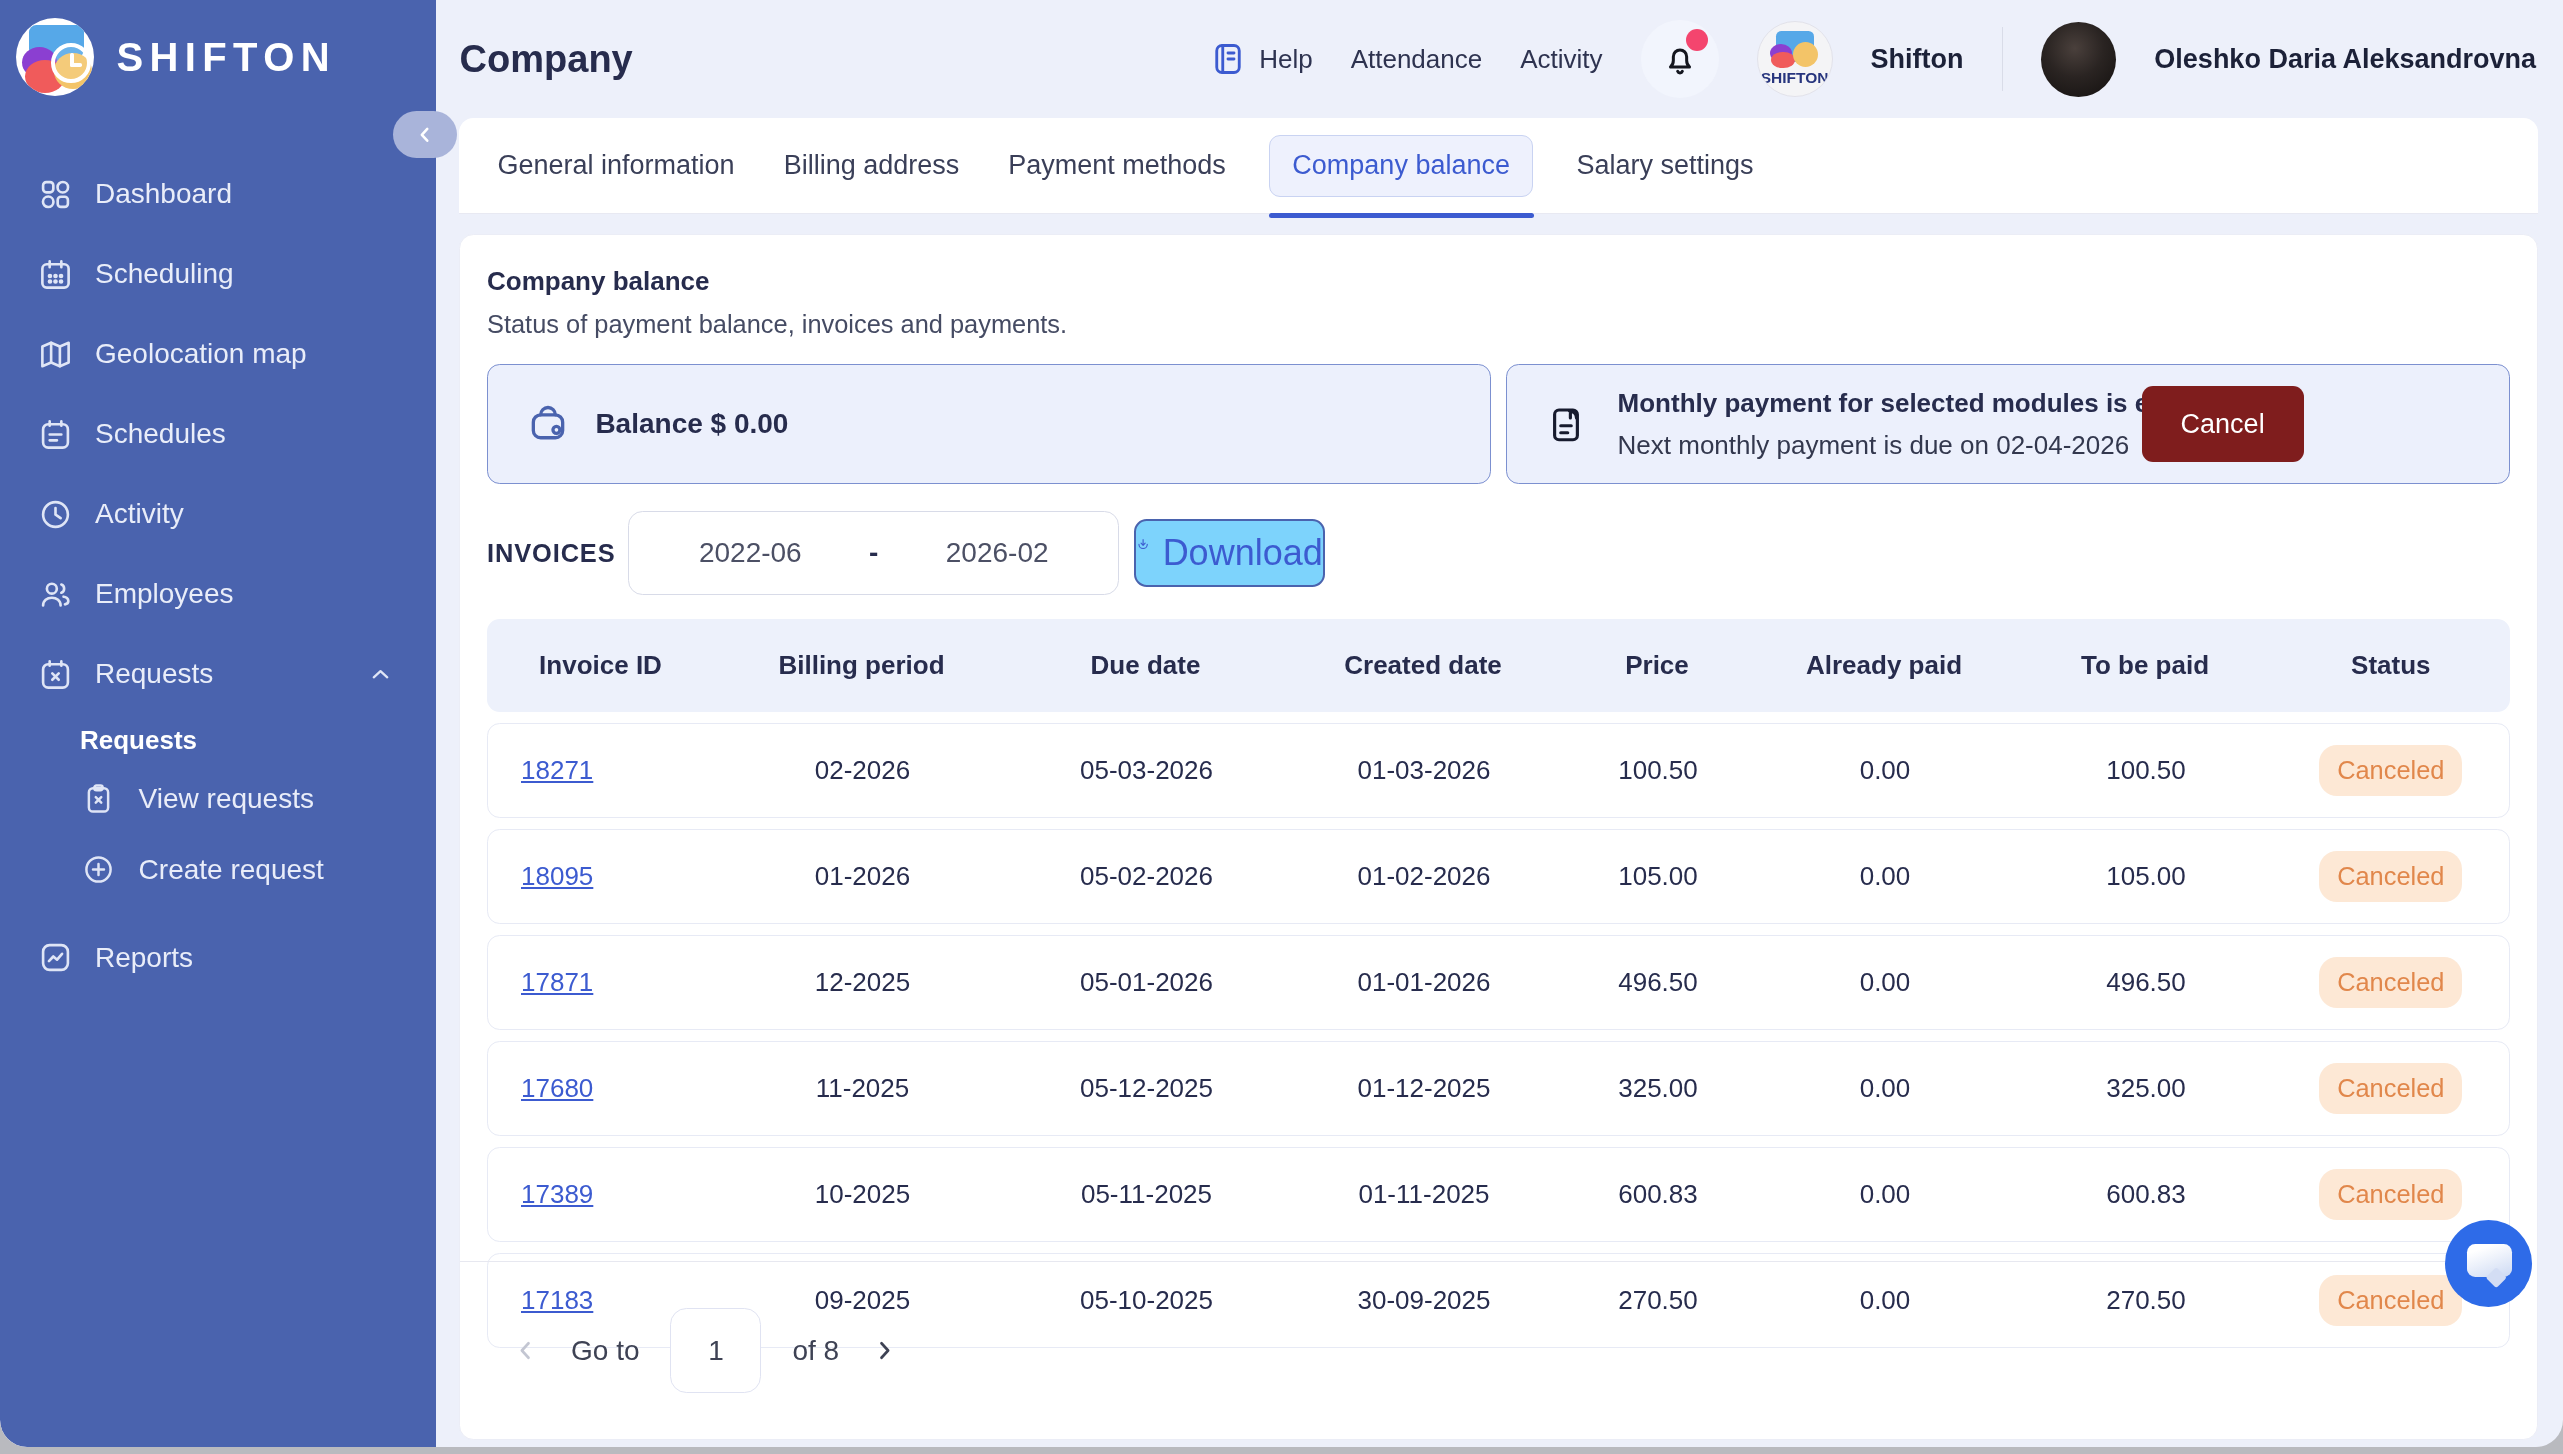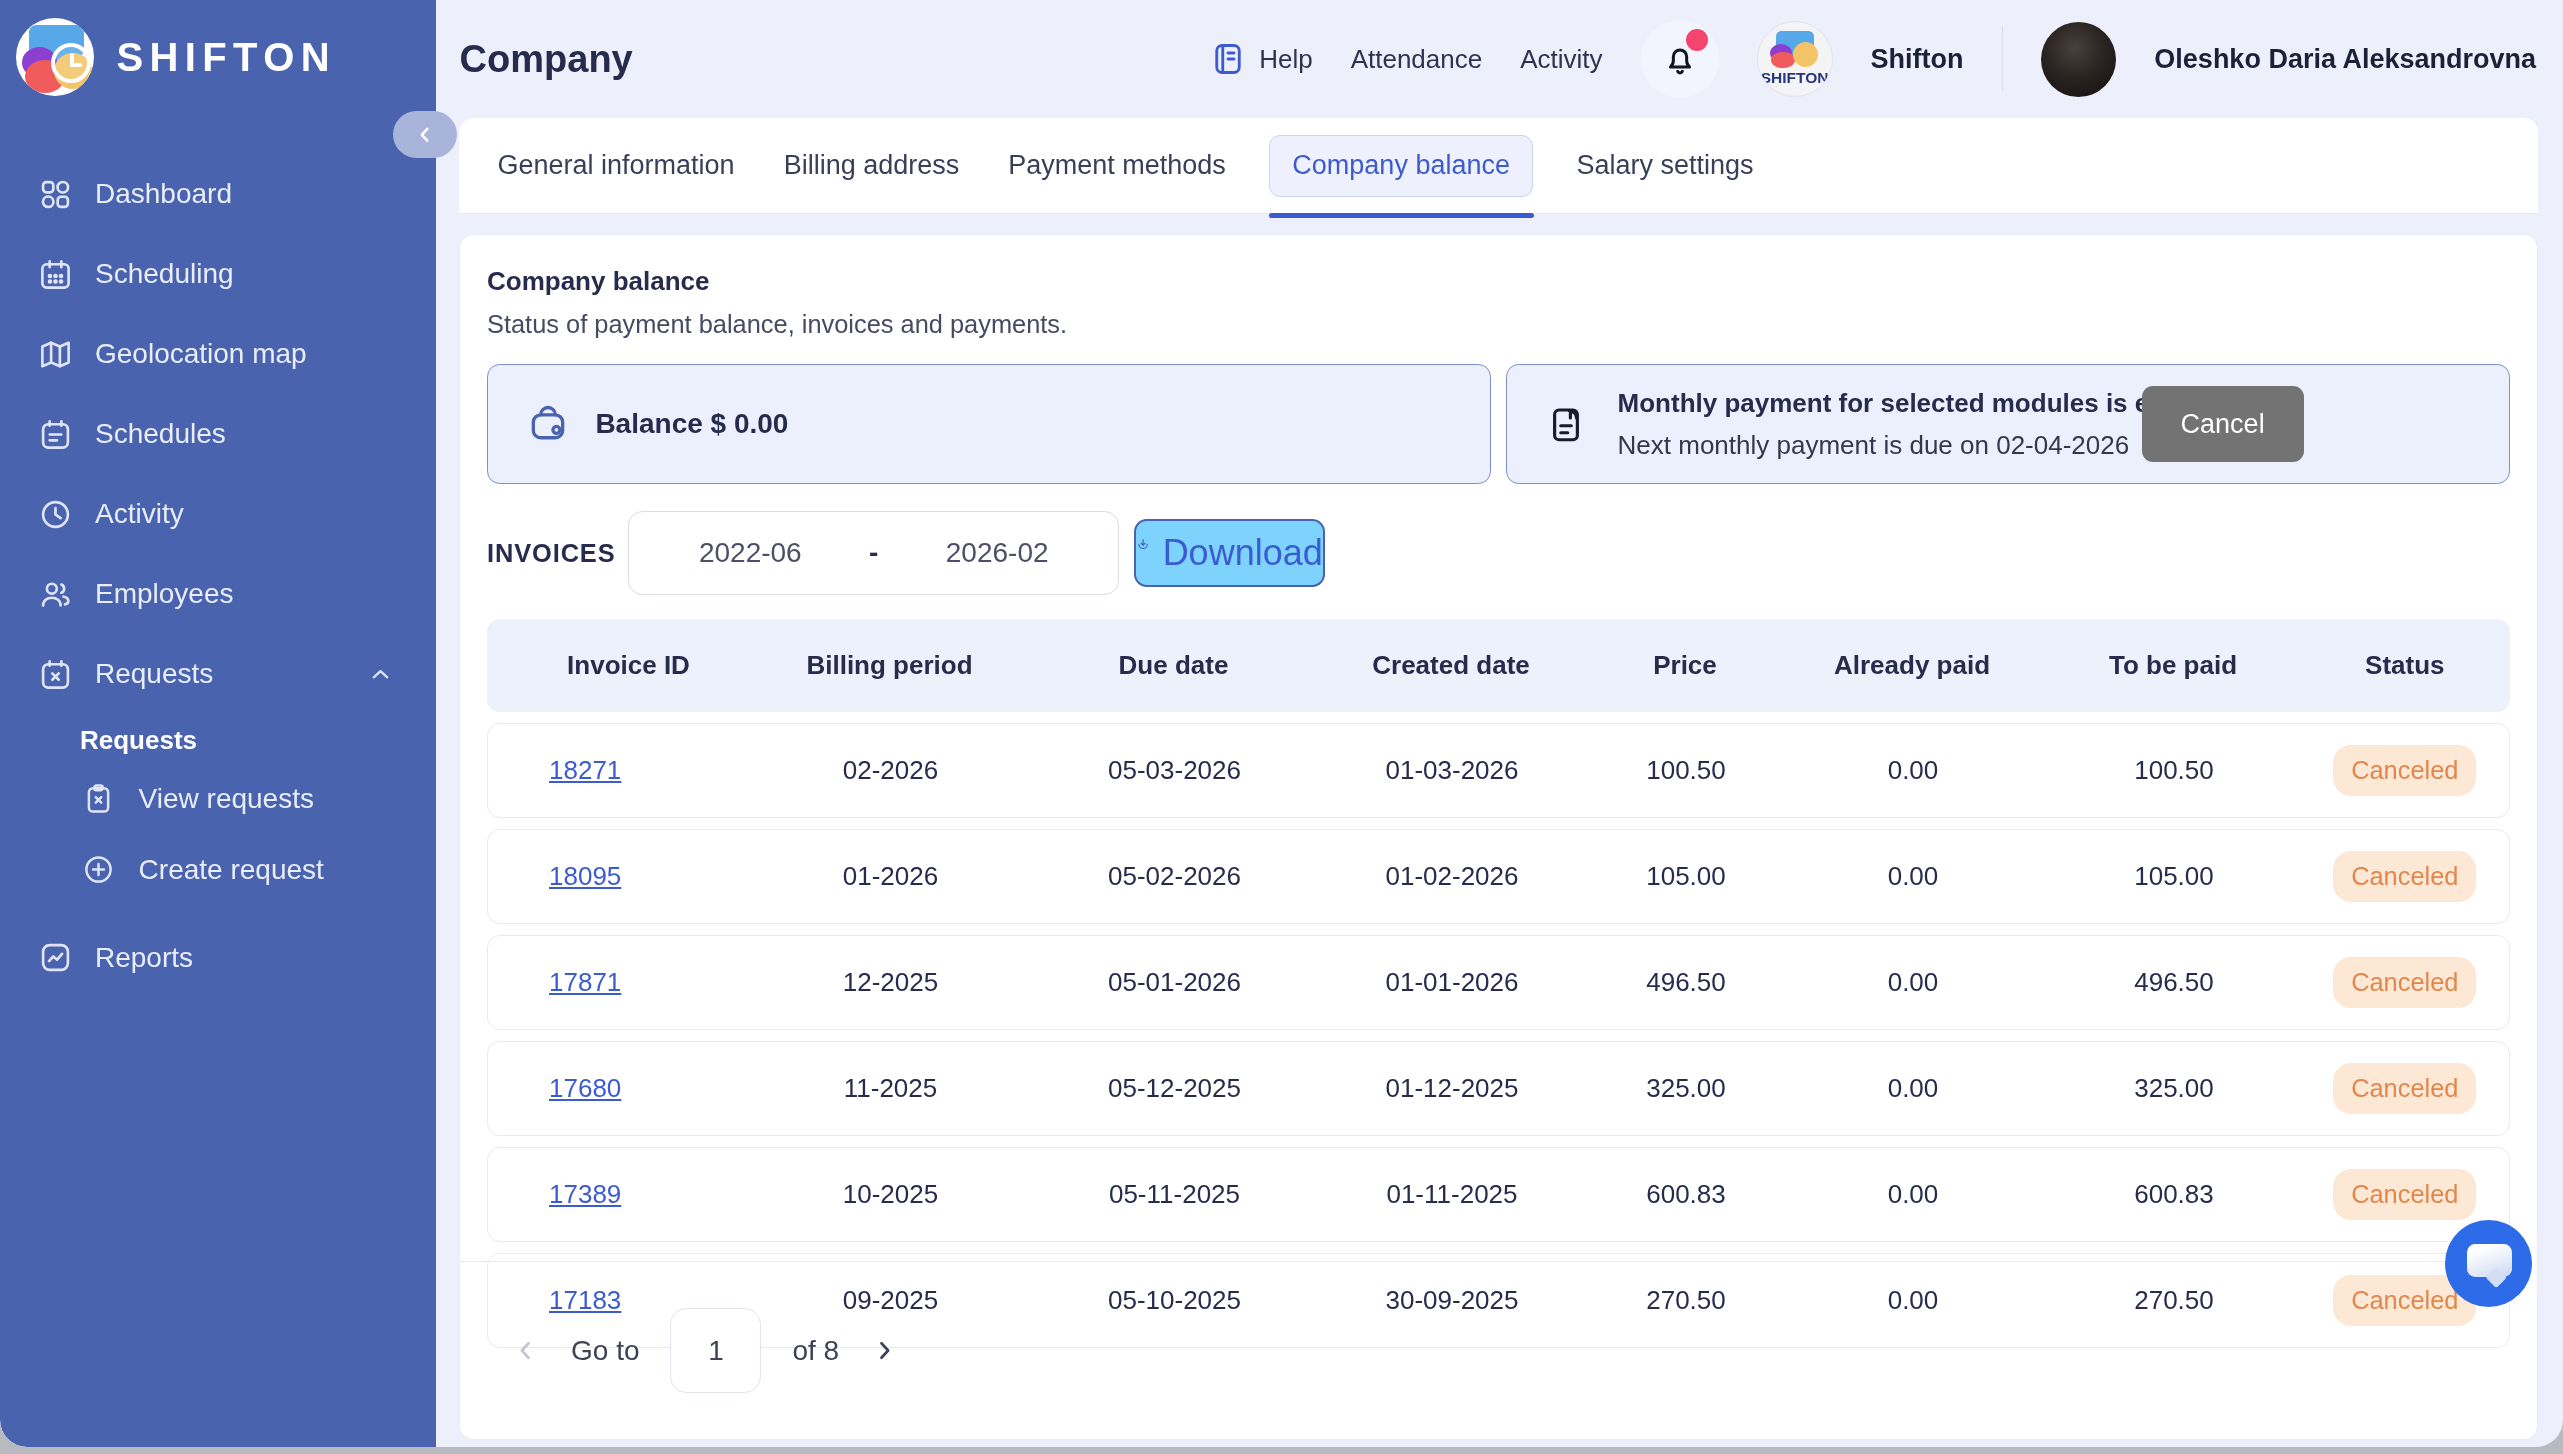--- a/index.html
+++ b/index.html
@@ -85,37 +85,37 @@
   .pay-cards { margin-top:25.4px; display:flex; gap:14.5px; height:120px; }
   .pay-card { flex:1; position:relative; background:#ecf0fc; border:1.8px solid #7c90d0; border-radius:12.7px;
               display:flex; align-items:center; padding-left:38px; }
   .wallet-icn { width:44px; height:44px; color:#4a63ae; flex:none; }
   .balance-label { margin-left:25.4px; font-size:28px; font-weight:bold; color:#272c4d; }
   .doc-icn { width:42px; height:42px; color:#171b2e; flex:none; }
   .monthly-text { margin-left:31px; }
   .monthly-line1 { font-size:26px; font-weight:bold; color:#272c4d; }
   .monthly-line2 { margin-top:11px; font-size:26px; color:#33384e; }
   .cancel-btn { position:absolute; right:205px; top:50%; transform:translateY(-50%);
-                width:162px; height:76px; background:#737373; color:#ffffff; border:none;
+                width:162px; height:76px; background:#7f1d1d; color:#ffffff; border:none;
                 border-radius:11px; font-size:27px; font-family:inherit; cursor:pointer; }
 
   
   .invoices-bar { margin-top:27px; display:flex; align-items:center; }
   .invoices-label { font-size:25.4px; font-weight:bold; color:#272c4d; letter-spacing:0.9px; }
   .daterange { margin-left:12.7px; width:491px; height:84px; border:1.8px solid #d8dbe8; border-radius:14.5px;
                display:flex; align-items:center; justify-content:space-around; padding:0 36px; cursor:pointer; }
   .daterange span { font-size:28px; color:#4c5065; }
   .download-btn { margin-left:14.5px; width:191px; height:68px; background:#7dd3fc; border:2.7px solid #4a63ae;
                   border-radius:12.7px; color:#3c5bd0; font-size:36px; font-family:inherit; cursor:pointer;
                   display:flex; align-items:center; justify-content:center; gap:12.7px; }
   .dl-icn { width:33px; height:33px; }
 
   
   .inv-table { margin-top:23.6px; }
-  .tgrid { display:grid; grid-template-columns:227px 295px 273px 282px 186px 268px 254px 1fr; align-items:center;padding-left:28px; }
+  .tgrid { display:grid; grid-template-columns:227px 295px 273px 282px 186px 268px 254px 1fr; align-items:center; }
   .thead { height:93px; background:#edf1fb; border-radius:12.7px; font-size:26px; font-weight:bold; color:#272c4d; }
   .thead div { text-align:center; }
   .trow { height:95px; margin-top:11px; background:#ffffff; border:1.8px solid #e7eaf5; border-radius:12.7px;
           font-size:26px; color:#272c4d; }
   .trow div { text-align:center; }
   .cell-id { text-align:left !important; padding-left:33px; }
   .inv-link { color:#3c5bd0; text-decoration:underline; cursor:pointer; }
   .badge { display:inline-block; padding:11px 18px; border-radius:18px; background:#fde8d5; color:#e1874b; font-size:25.4px; }
 
   

